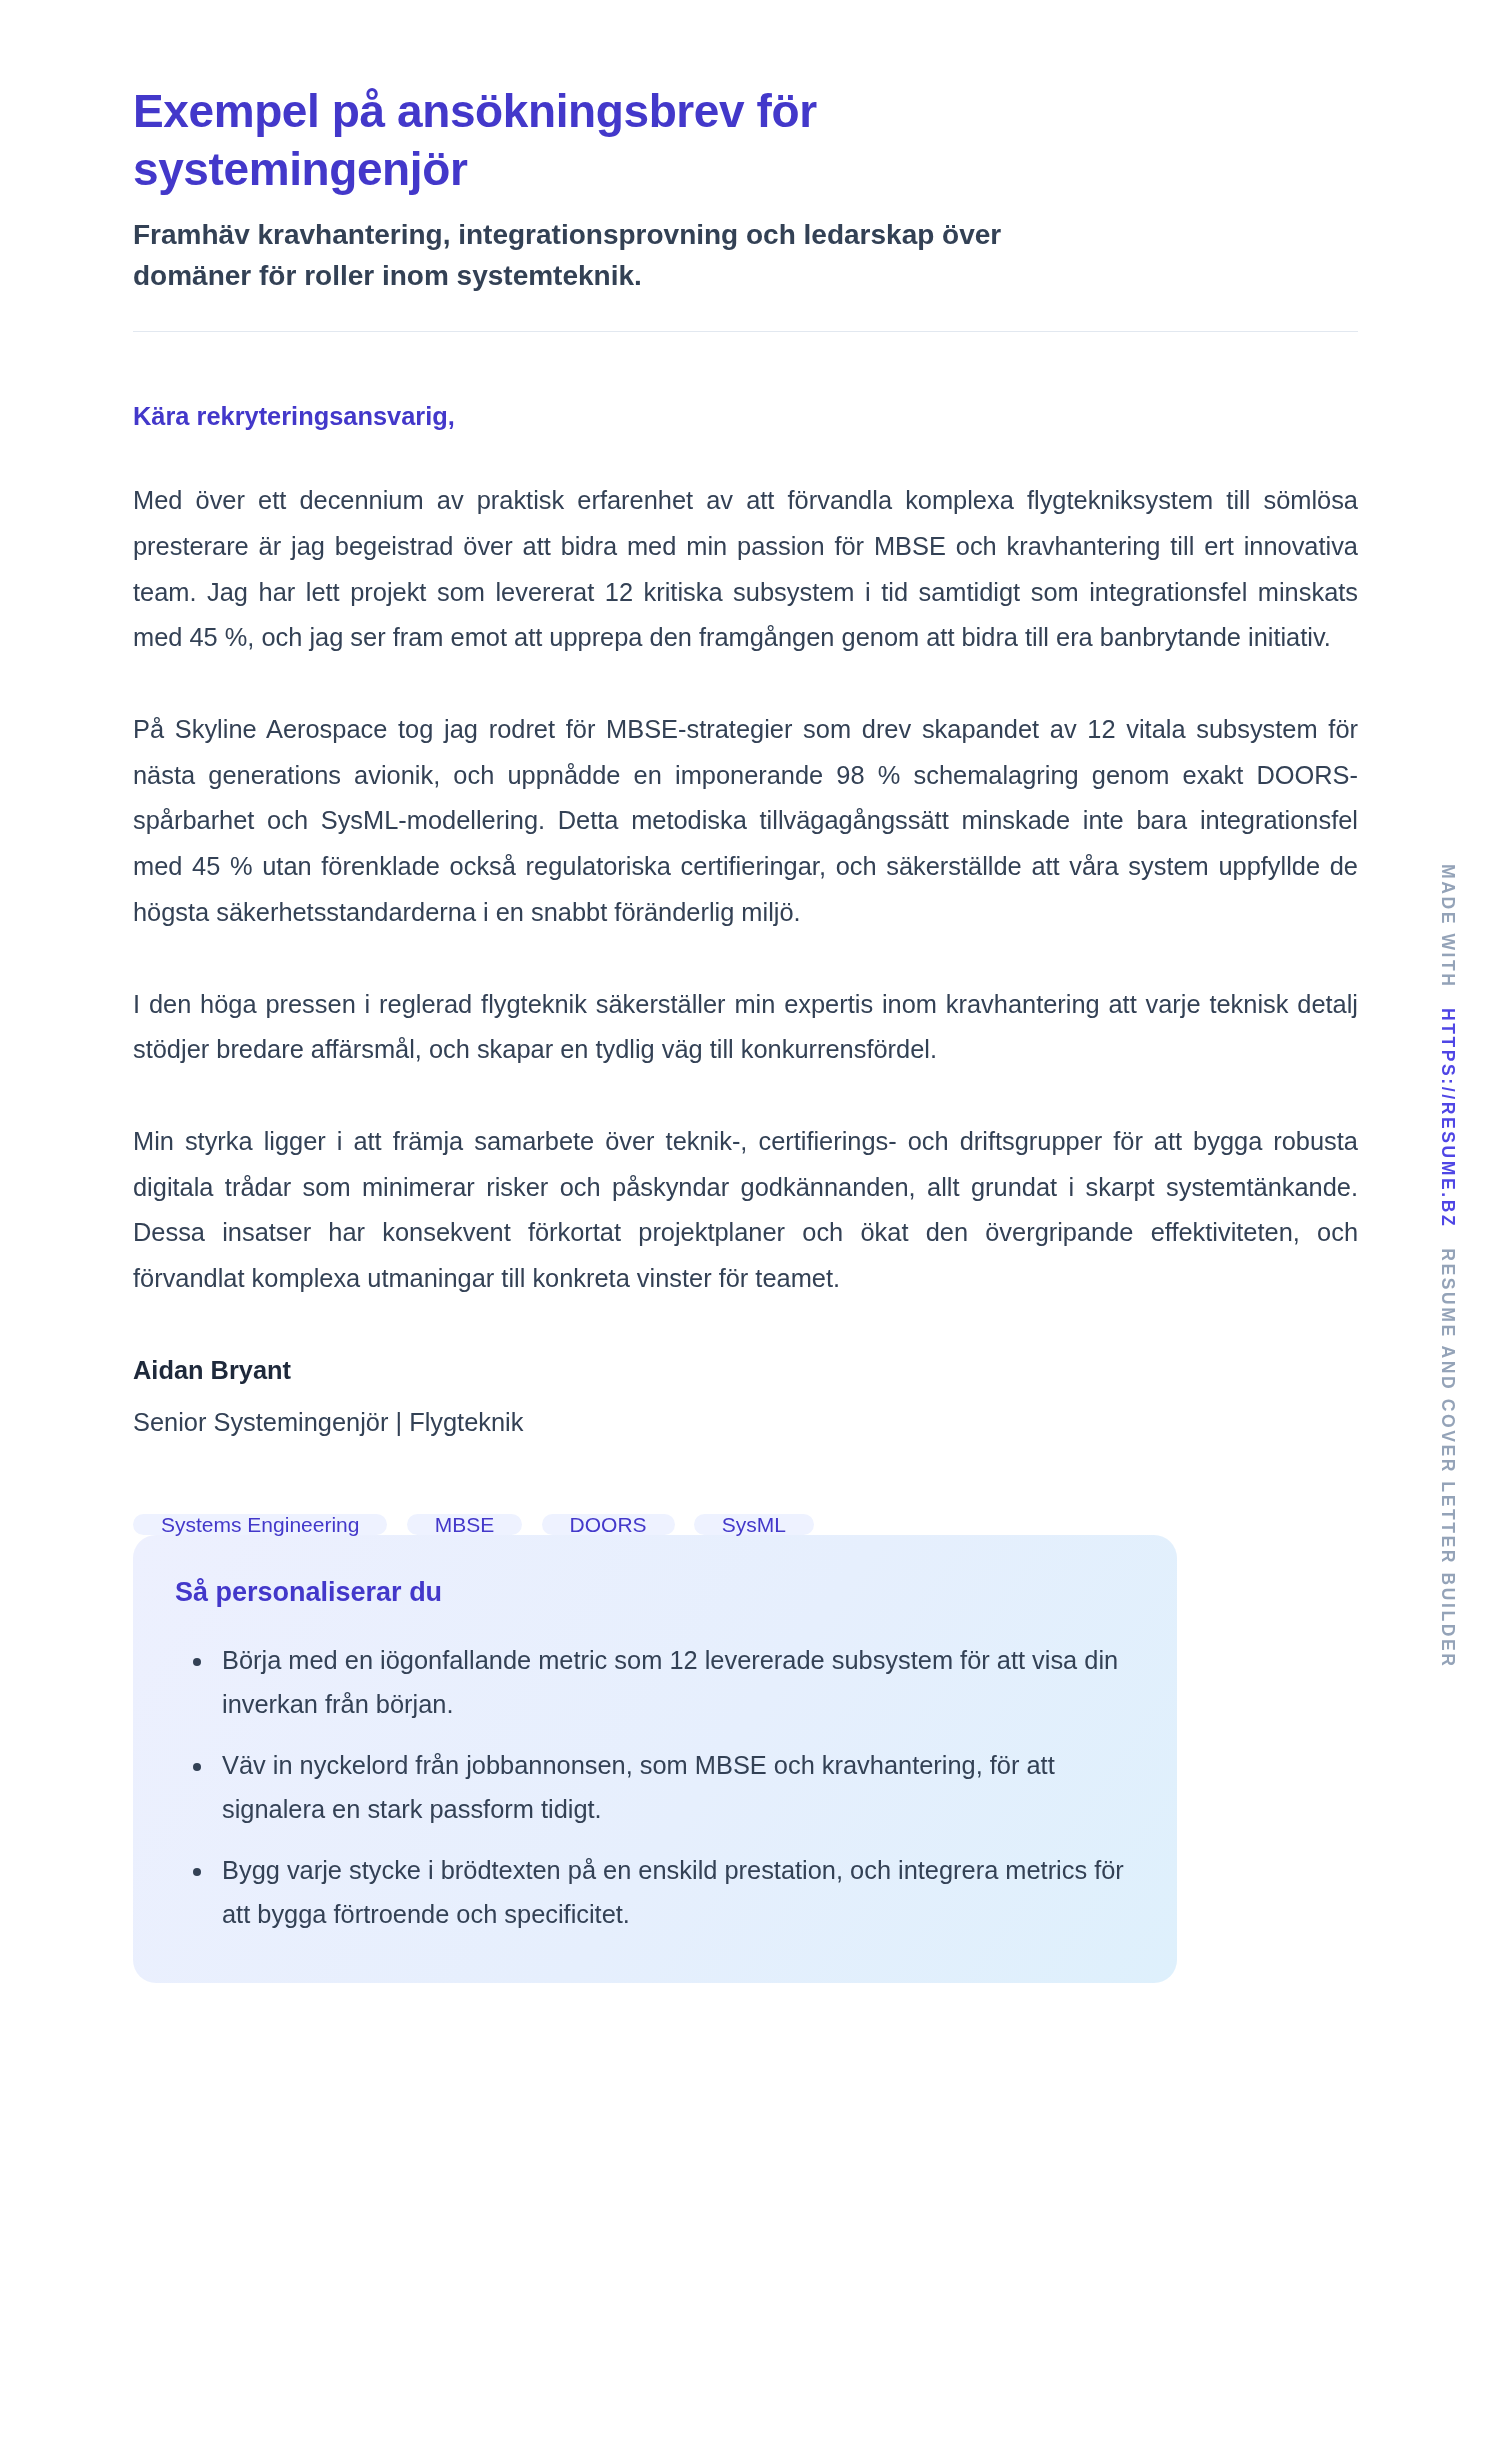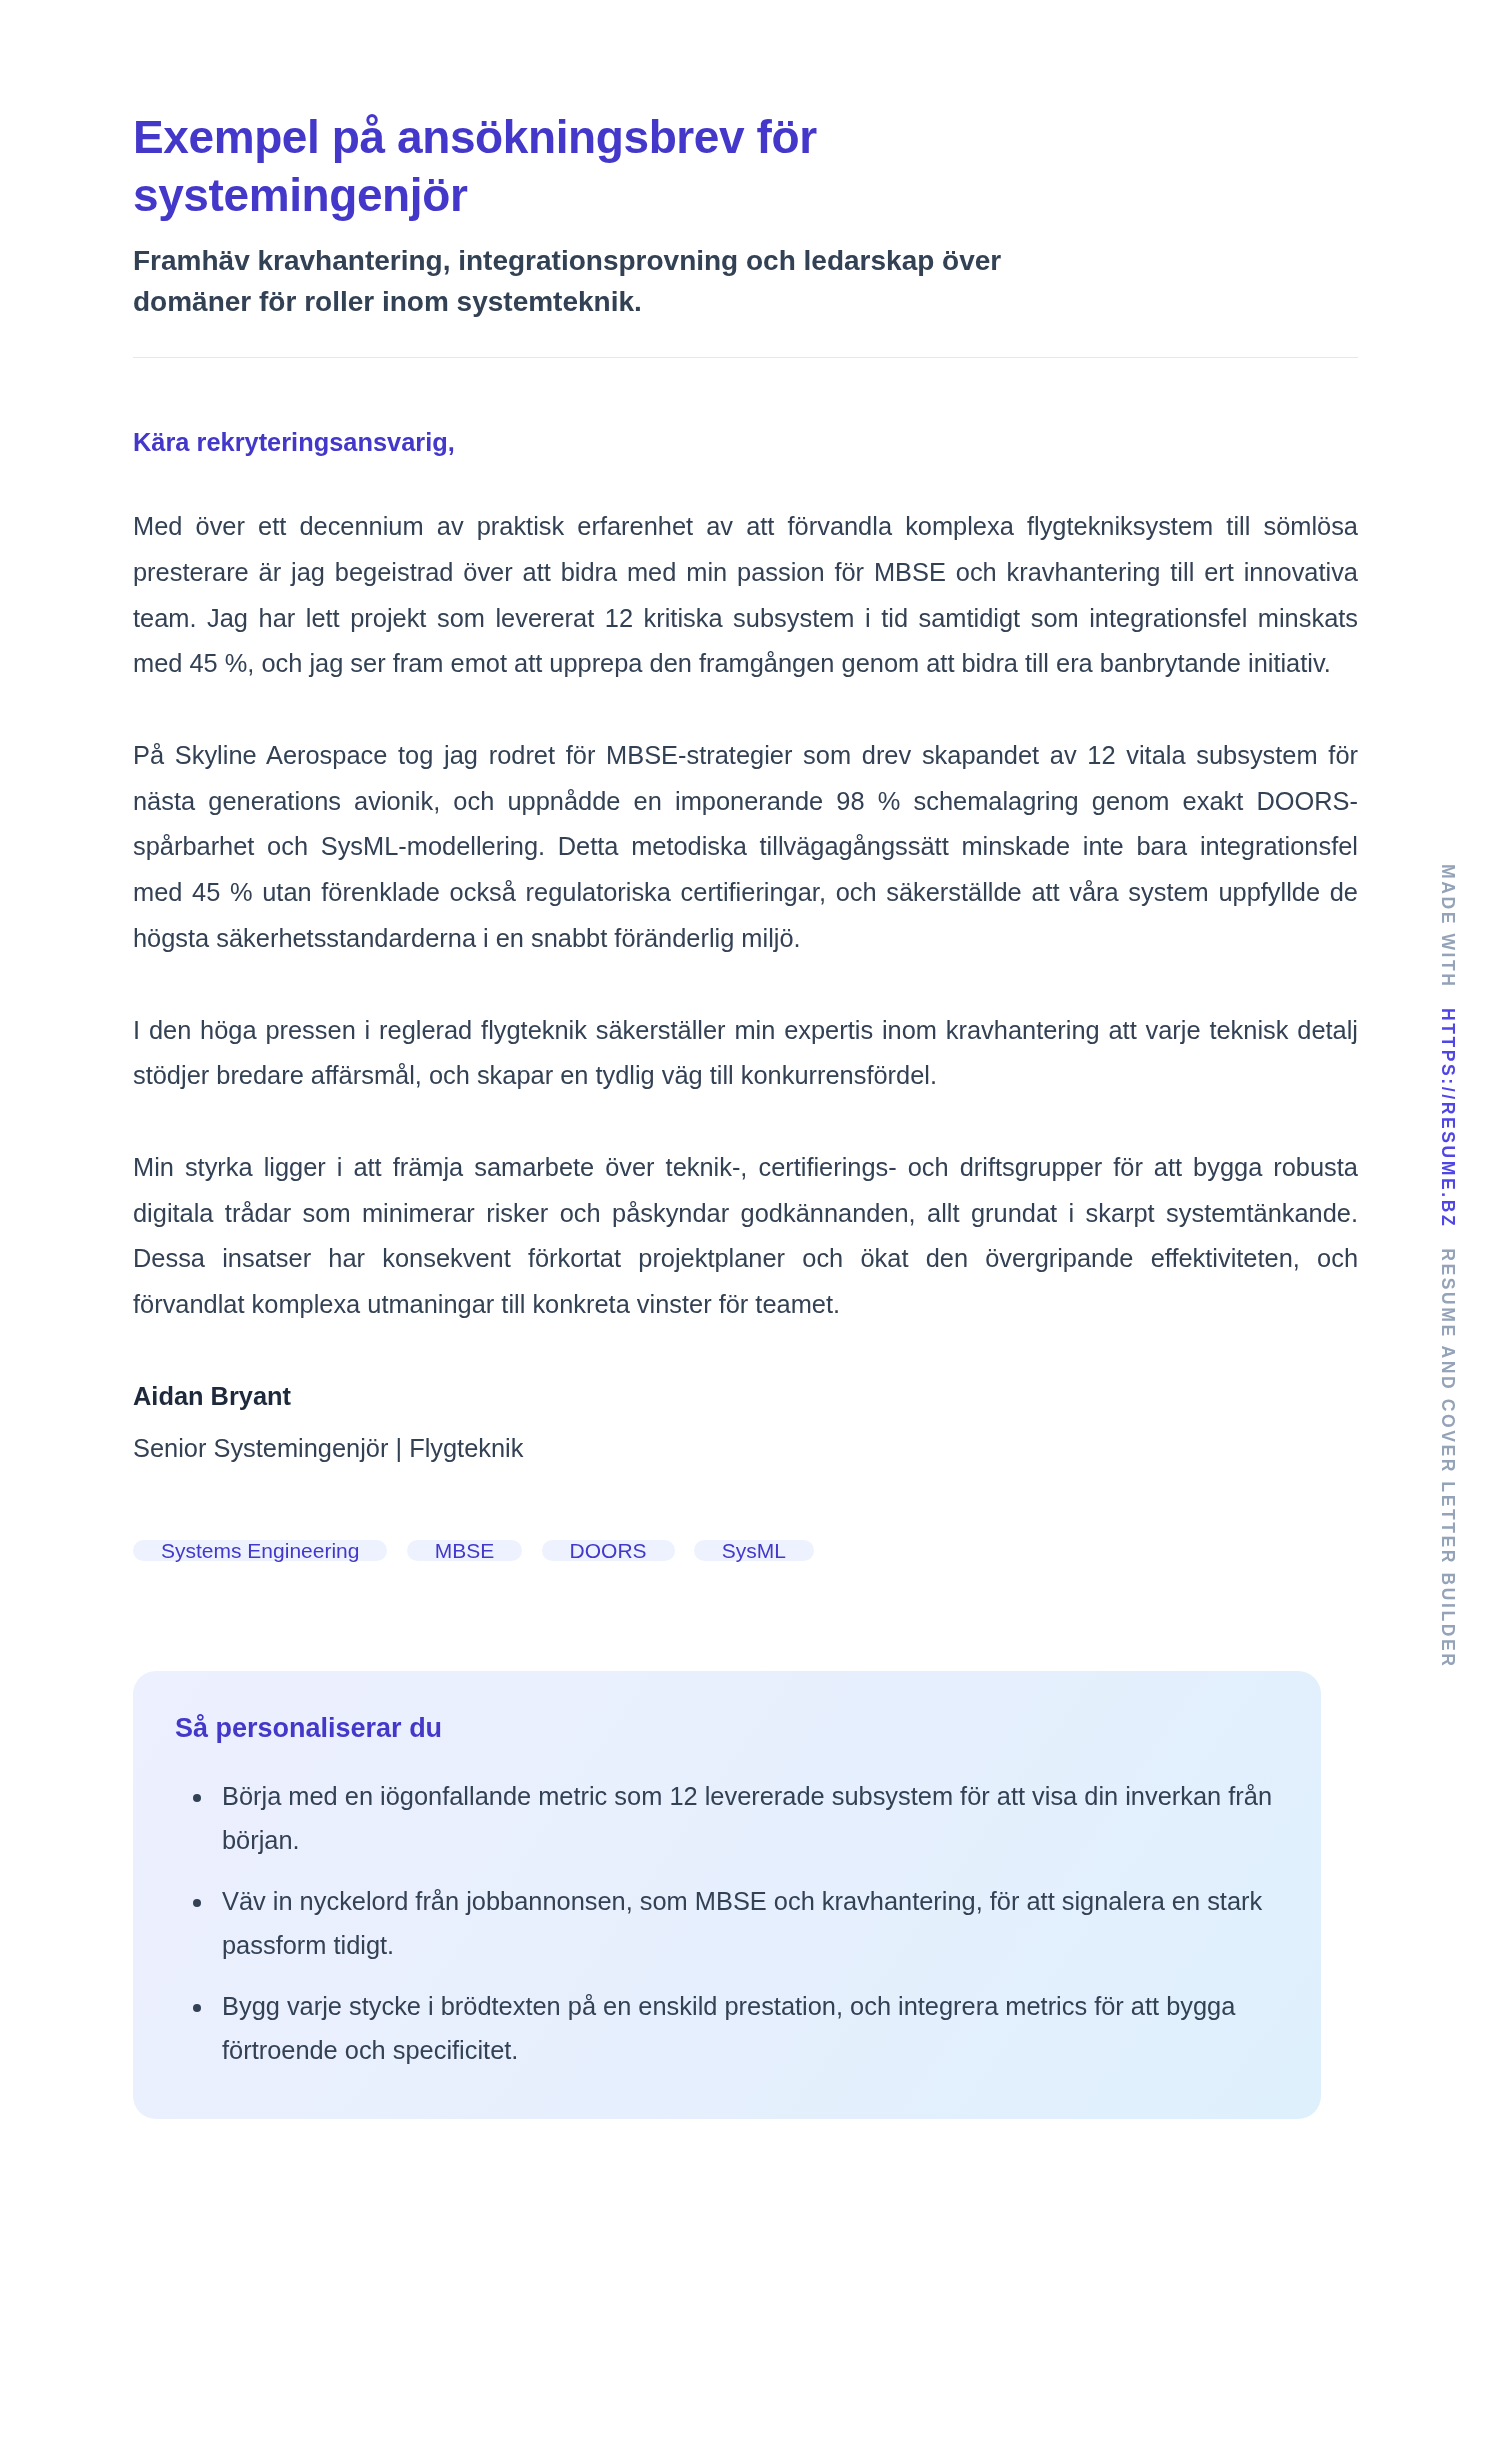--- a/index.html
+++ b/index.html
@@ -22,21 +22,20 @@
     justify-content: space-between;
     align-items: flex-start;
   }
   .header-left { width: 930px; }
   .page-title {
     color: #4338ca;
     font-size: 46px;
     font-weight: 700;
     line-height: 1.26;
     letter-spacing: -0.4px;
-    margin-top: 26px;
   }
   .page-subtitle {
     margin-top: 16px;
     color: #334155;
     font-size: 28px;
     font-weight: 700;
     line-height: 1.45;
   }
   .meta {
     width: 230px;
@@ -91,22 +90,21 @@
     color: #4338ca;
     font-size: 21px;
     font-weight: 500;
     line-height: 1;
     padding: 0 28px;
     border-radius: 876px;
     white-space: nowrap;
   }
   
   .tips-card {
-    margin-top: 110px;
-    width: 1188px;
+    width: 1044px;
     border-radius: 23px;
     padding: 42px 46px 46px 42px;
     background: linear-gradient(125deg, #edf0fe 0%, #e6effd 55%, #def0fc 100%);
   }
   .tips-title {
     color: #4338ca;
     font-size: 27px;
     font-weight: 700;
   }
   .tips-list {

